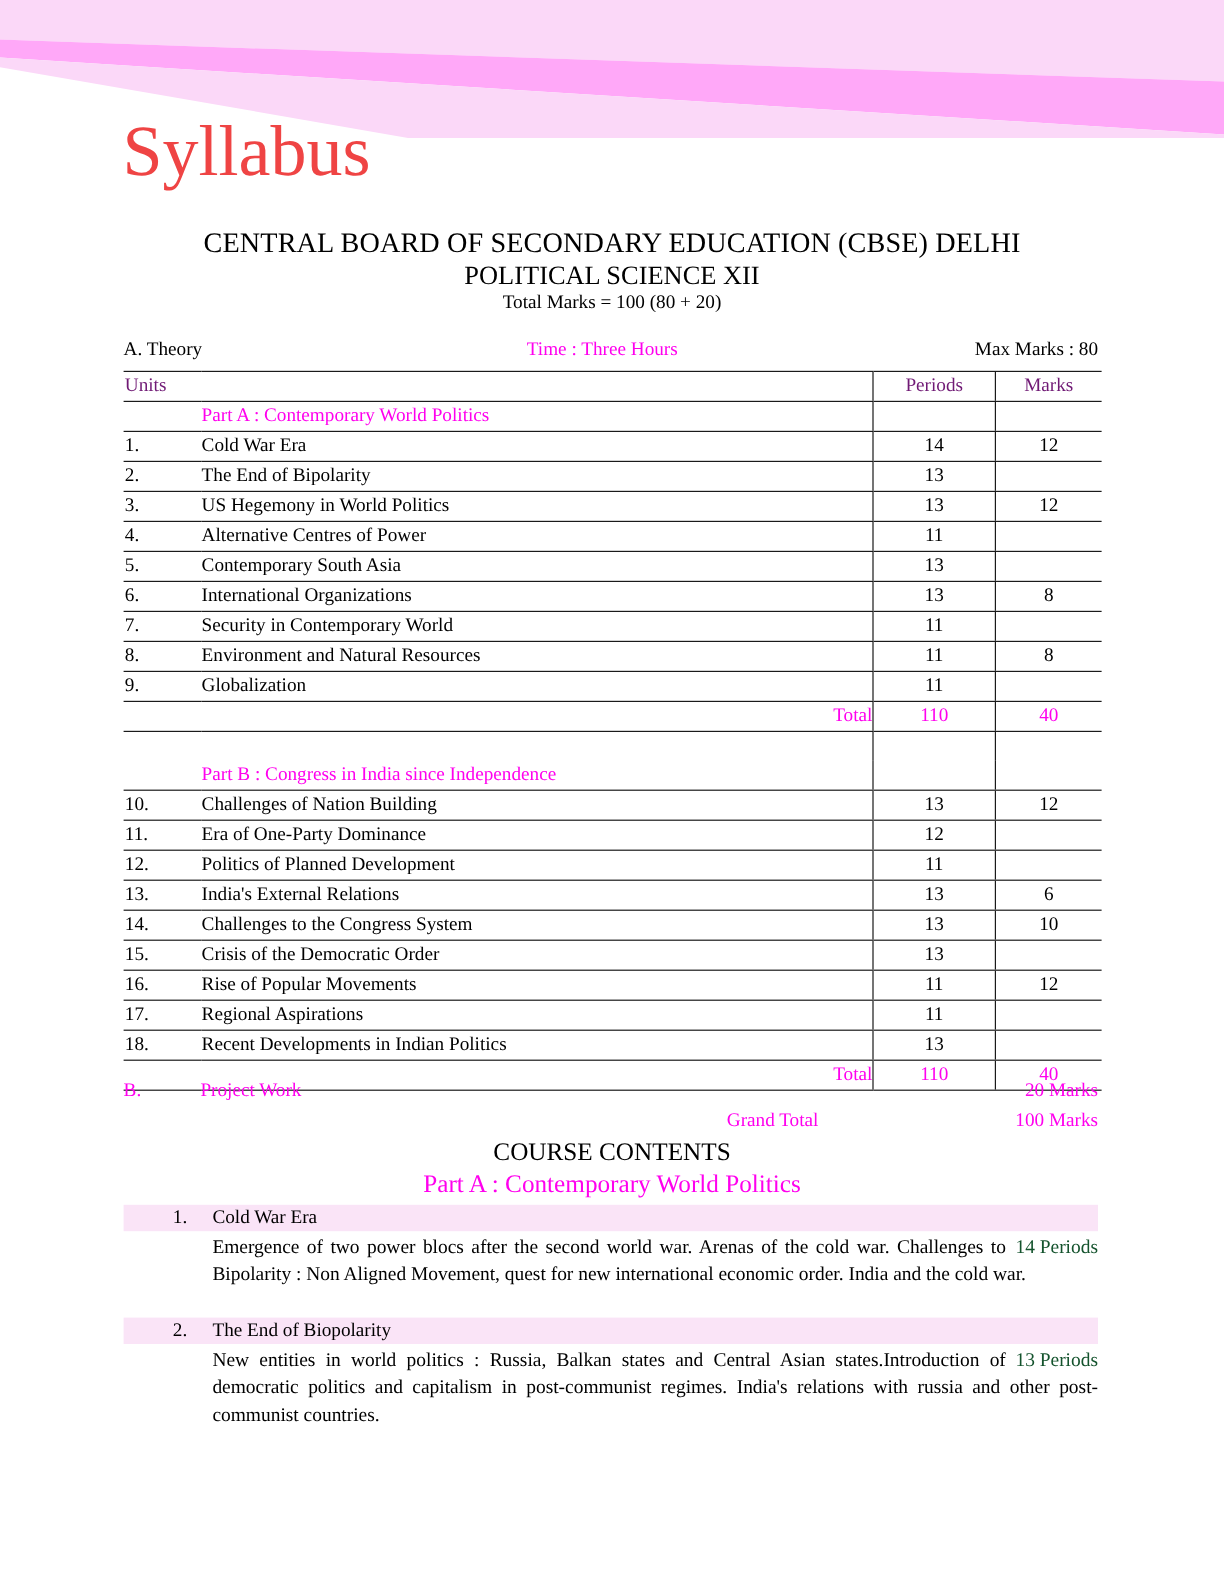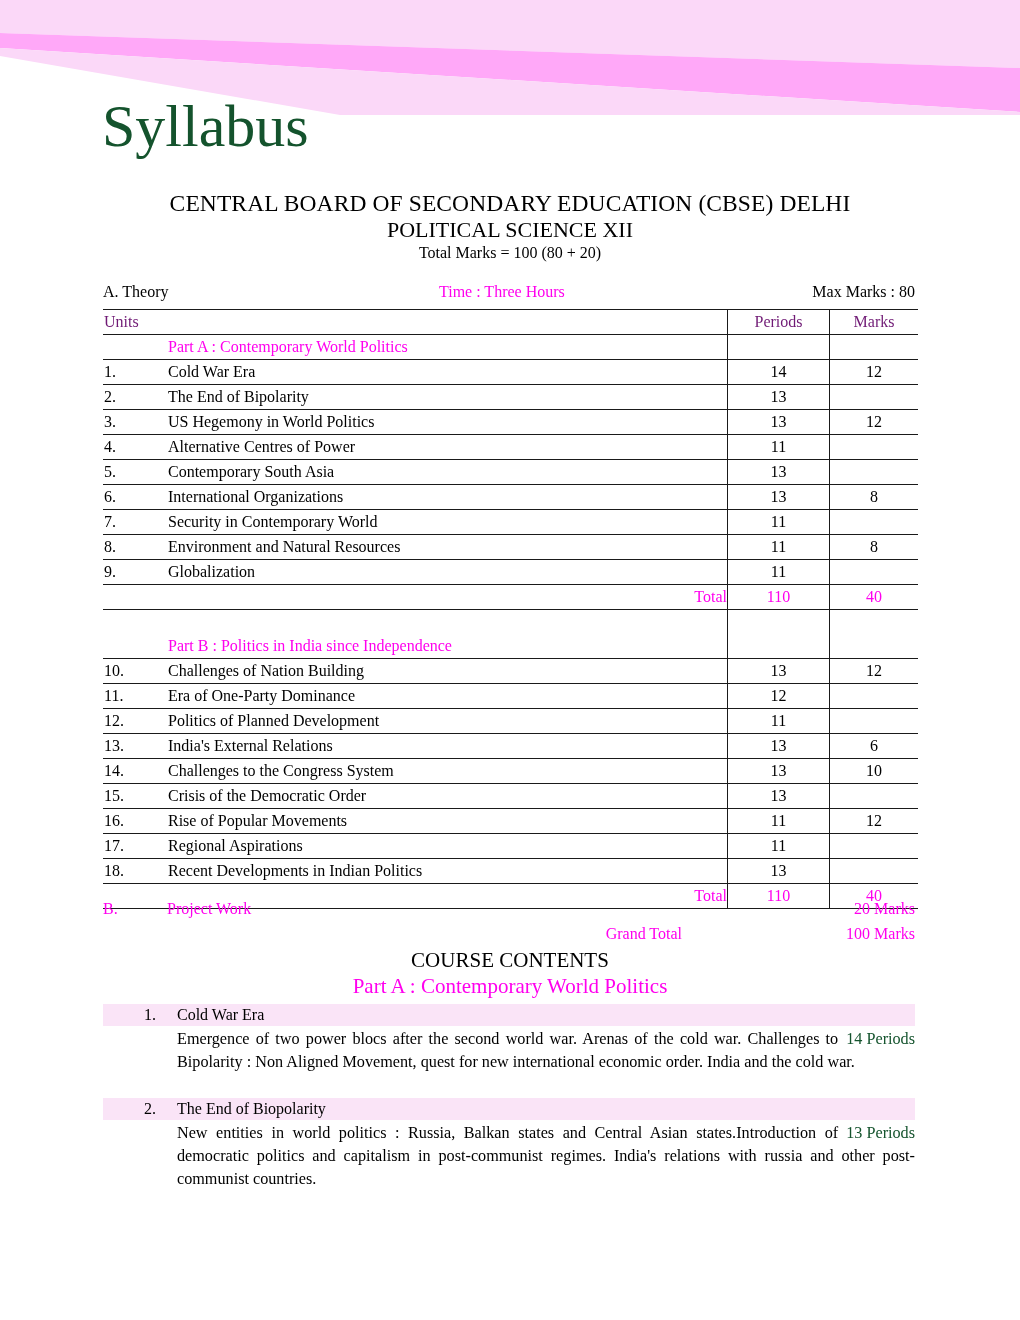--- a/index.html
+++ b/index.html
@@ -24,21 +24,21 @@
     overflow: hidden;
   }
   #top-band svg { display: block; }
 
   
   #syllabus-title {
     position: absolute;
     left: 102px; top: 96px;
     font-size: 60px;
     line-height: 1;
-    color: #14532d;
+    color: #ef4444;
     letter-spacing: 0px;
   }
 
   
   #board-name {
     position: absolute;
     left: 0; top: 190px; width: 1020px;
     text-align: center;
     font-size: 23.5px;
     letter-spacing: 0.1px;
@@ -269,21 +269,21 @@
         <td class="c-mark">40</td>
       </tr>
       <tr class="spacer">
         <td class="c-num"></td>
         <td class="c-title"></td>
         <td class="c-per"></td>
         <td class="c-mark"></td>
       </tr>
       <tr class="part">
         <td class="c-num"></td>
-        <td class="c-title">Part B : Politics in India since Independence</td>
+        <td class="c-title">Part B : Congress in India since Independence</td>
         <td class="c-per"></td>
         <td class="c-mark"></td>
       </tr>
       <tr class="row">
         <td class="c-num">10.</td>
         <td class="c-title">Challenges of Nation Building</td>
         <td class="c-per">13</td>
         <td class="c-mark">12</td>
       </tr>
       <tr class="row">

